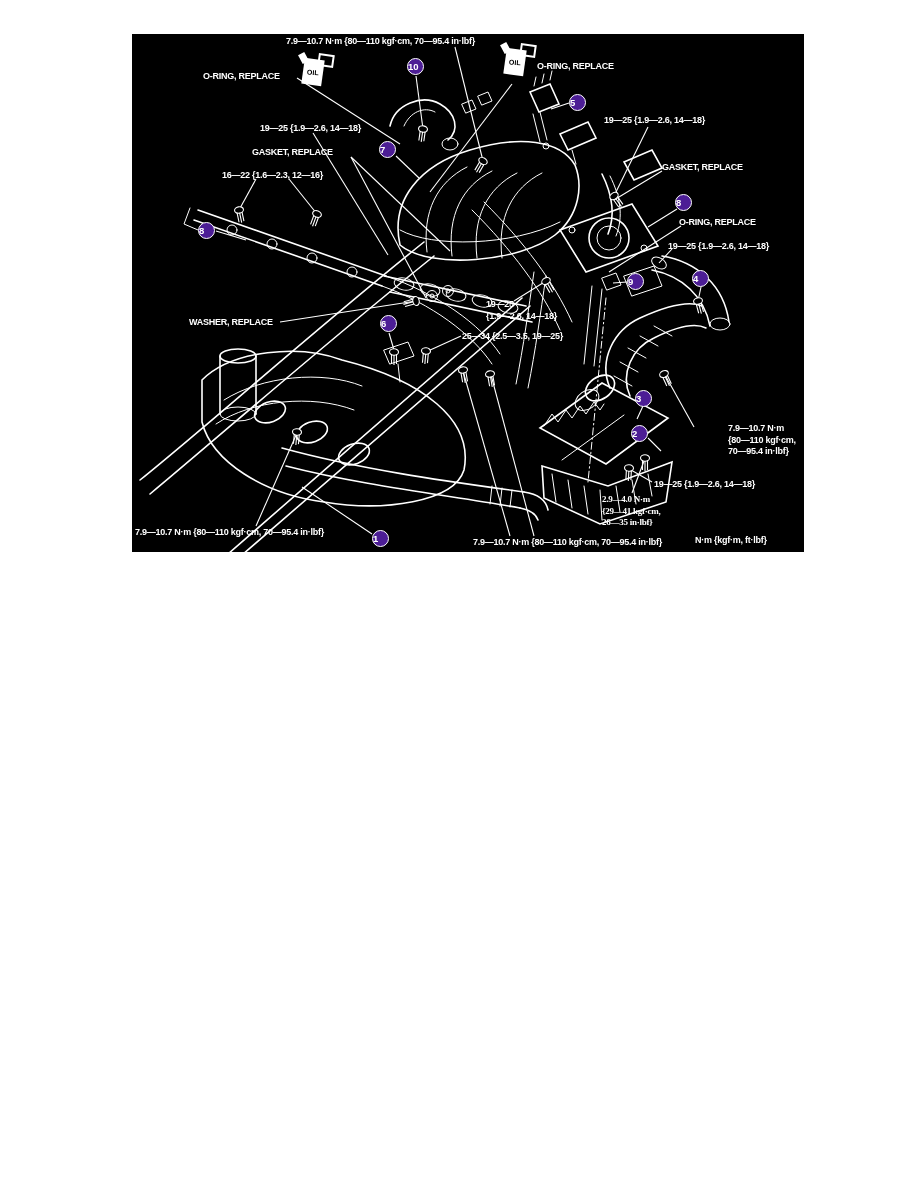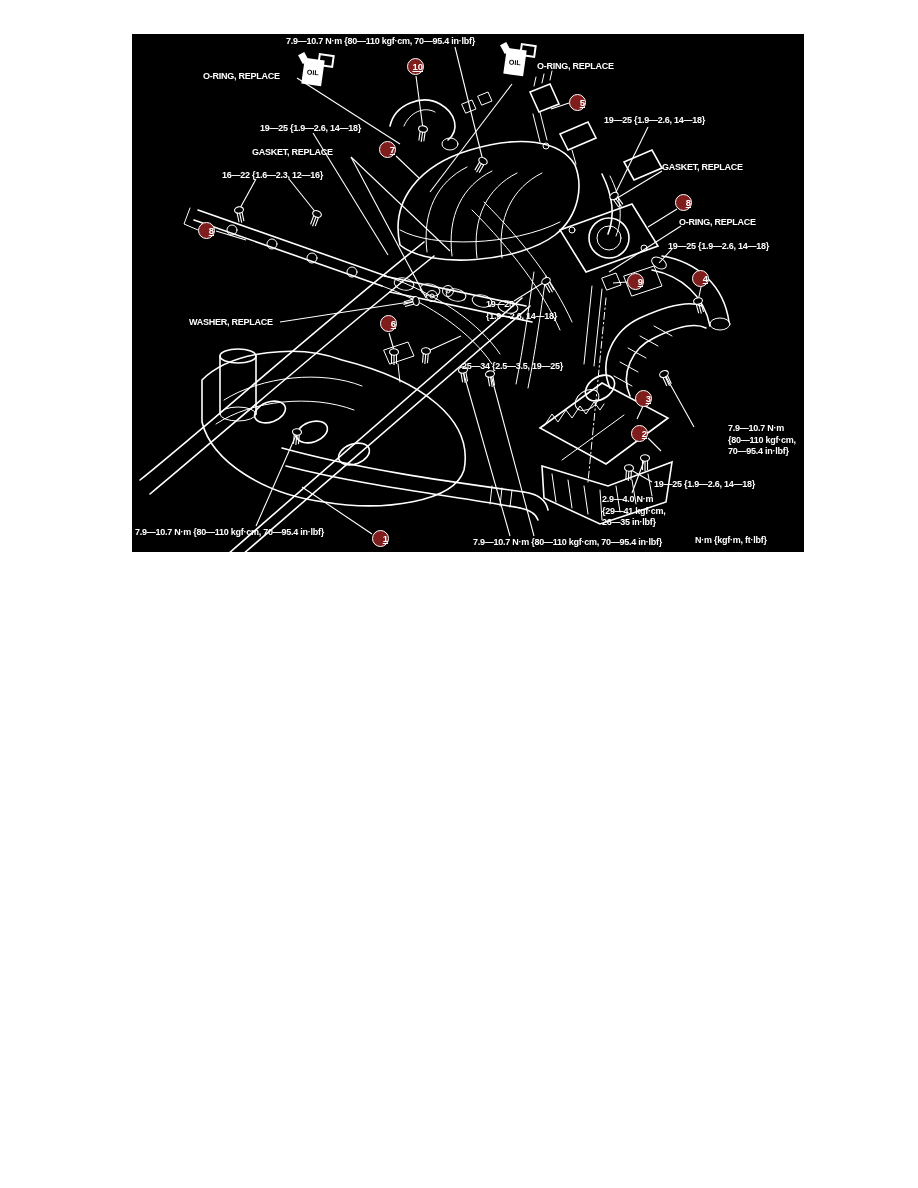--- a/index.html
+++ b/index.html
@@ -3,22 +3,22 @@
 <meta charset="utf-8">
 <style>
   html,body{margin:0;padding:0;background:#ffffff;}
   .page{position:relative;width:918px;height:1188px;background:#ffffff;overflow:hidden;
         font-family:"Liberation Sans",sans-serif;}
   .diagram{position:absolute;left:132px;top:34px;width:672px;height:518px;background:#000;overflow:hidden;}
   .art{position:absolute;left:0;top:0;}
   .label{position:absolute;color:#fff;font:700 9px/11.5px "Liberation Sans",sans-serif;
          letter-spacing:-0.25px;white-space:nowrap;z-index:3;}
   .callout{position:absolute;width:15px;height:15px;border:1.6px solid #fff;border-radius:50%;
-           background:#7f1d1d;color:#fff;font:700 9.5px/15px "Liberation Sans",sans-serif;
-           text-align:right;z-index:4;text-decoration:underline;}
+           background:#4c1d95;color:#fff;font:700 9.5px/15px "Liberation Sans",sans-serif;
+           text-align:left;z-index:4;}
   .oil-icon{position:absolute;width:26px;height:34px;z-index:3;}
   .oil-spout{position:absolute;left:-3px;top:-1px;width:7px;height:10px;background:#fff;transform:rotate(-28deg);}
   .oil-handle{position:absolute;right:-5px;top:0;width:12px;height:9px;border:2px solid #fff;background:#000;transform:rotate(8deg);}
   .oil-body{position:absolute;left:0;top:5px;width:20px;height:26px;background:#fff;transform:rotate(8deg);
             display:flex;align-items:center;justify-content:center;}
   .oil-label{font:700 7px "Liberation Sans",sans-serif;color:#000;transform:rotate(-4deg);letter-spacing:0;}
 </style>
 </head>
 <body>
 
@@ -207,32 +207,32 @@
         <div class="label" style="left: 536px; top: 207px;">
           <div>19—25 {1.9—2.6, 14—18}</div>
         </div>
         <div class="label" style="left: 48px; top: 283px; margin-left: 9px;">
           <div>WASHER, REPLACE</div>
         </div>
         <div class="label" style="left: 354px; top: 265px;">
           <div>19—25</div>
           <div>{1.9—2.6, 14—18}</div>
         </div>
-        <div class="label" style="left: 330px; top: 297px; margin-top: 30px;">
+        <div class="label" style="left: 330px; top: 297px;">
           <div>25—34 {2.5—3.5, 19—25}</div>
         </div>
         <div class="label" style="left: 564px; top: 389px; margin-left: 32px;">
           <div>7.9—10.7 N·m</div>
           <div>{80—110 kgf·cm,</div>
           <div>70—95.4 in·lbf}</div>
         </div>
         <div class="label" style="left: 522px; top: 445px;">
           <div>19—25 {1.9—2.6, 14—18}</div>
         </div>
-        <div class="label" style="left: 470px; top: 460px;">
+        <div class="label" style="left: 470px; top: 460px; font-family: Liberation Serif, serif;">
           <div>2.9—4.0 N·m</div>
           <div>{29—41 kgf·cm,</div>
           <div>26—35 in·lbf}</div>
         </div>
         <div class="label" style="left: 3px; top: 493px;">
           <div>7.9—10.7 N·m {80—110 kgf·cm, 70—95.4 in·lbf}</div>
         </div>
         <div class="label" style="left: 341px; top: 503px;">
           <div>7.9—10.7 N·m {80—110 kgf·cm, 70—95.4 in·lbf}</div>
         </div>

